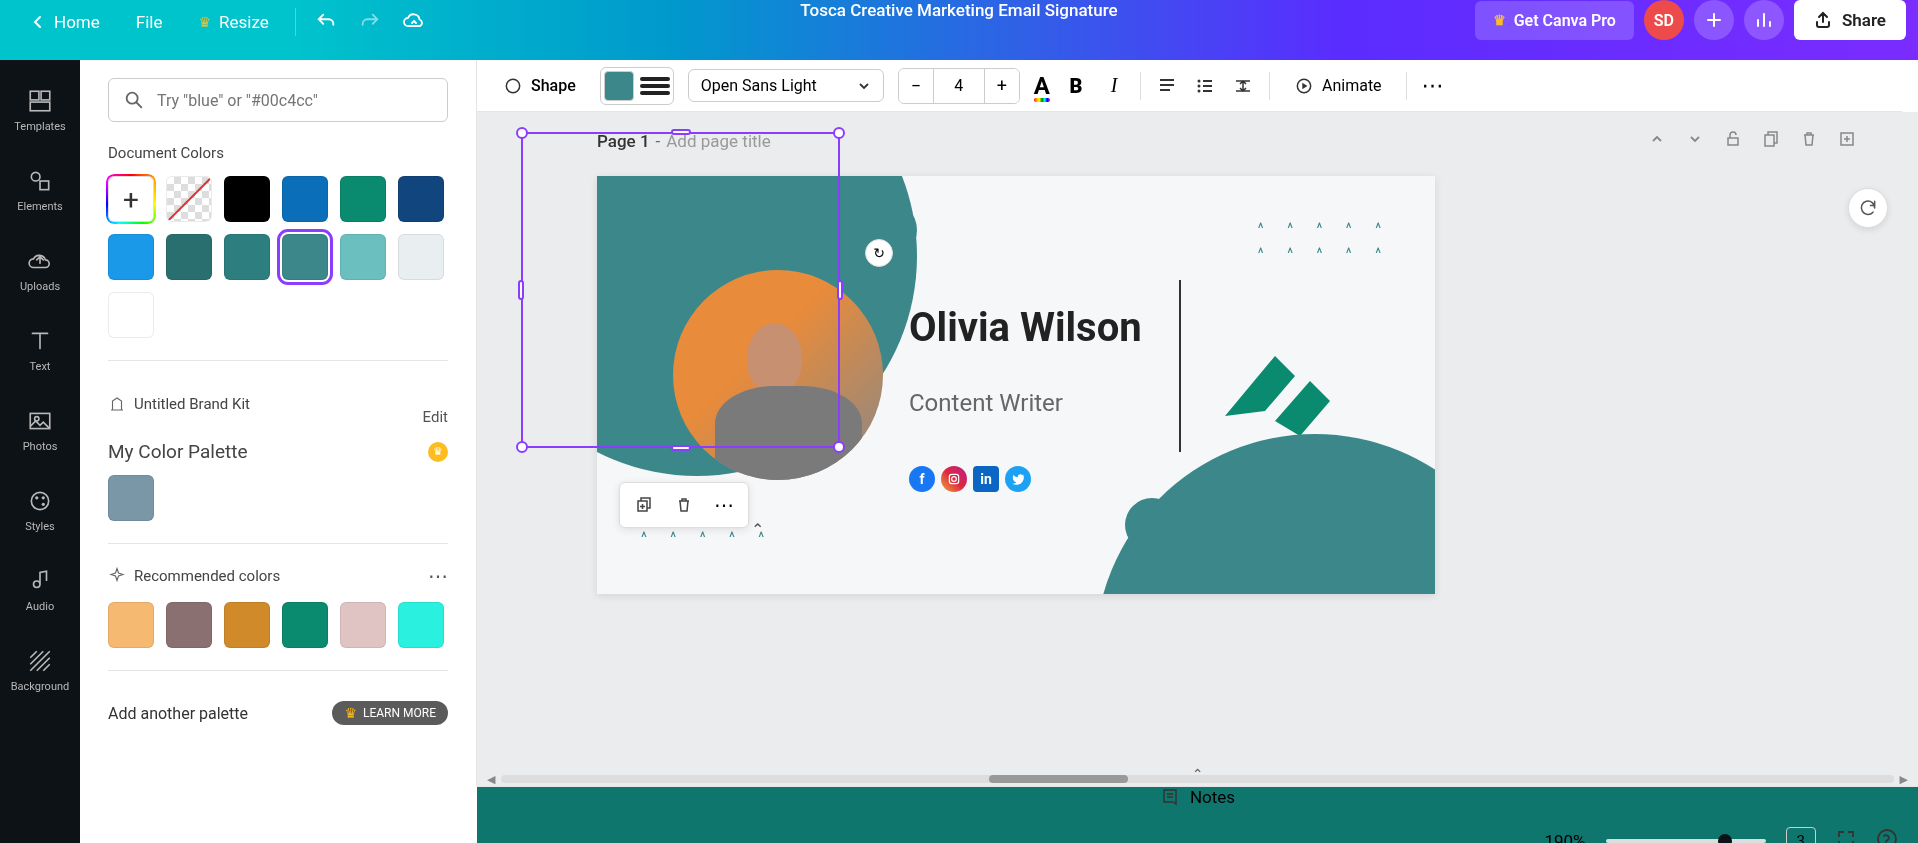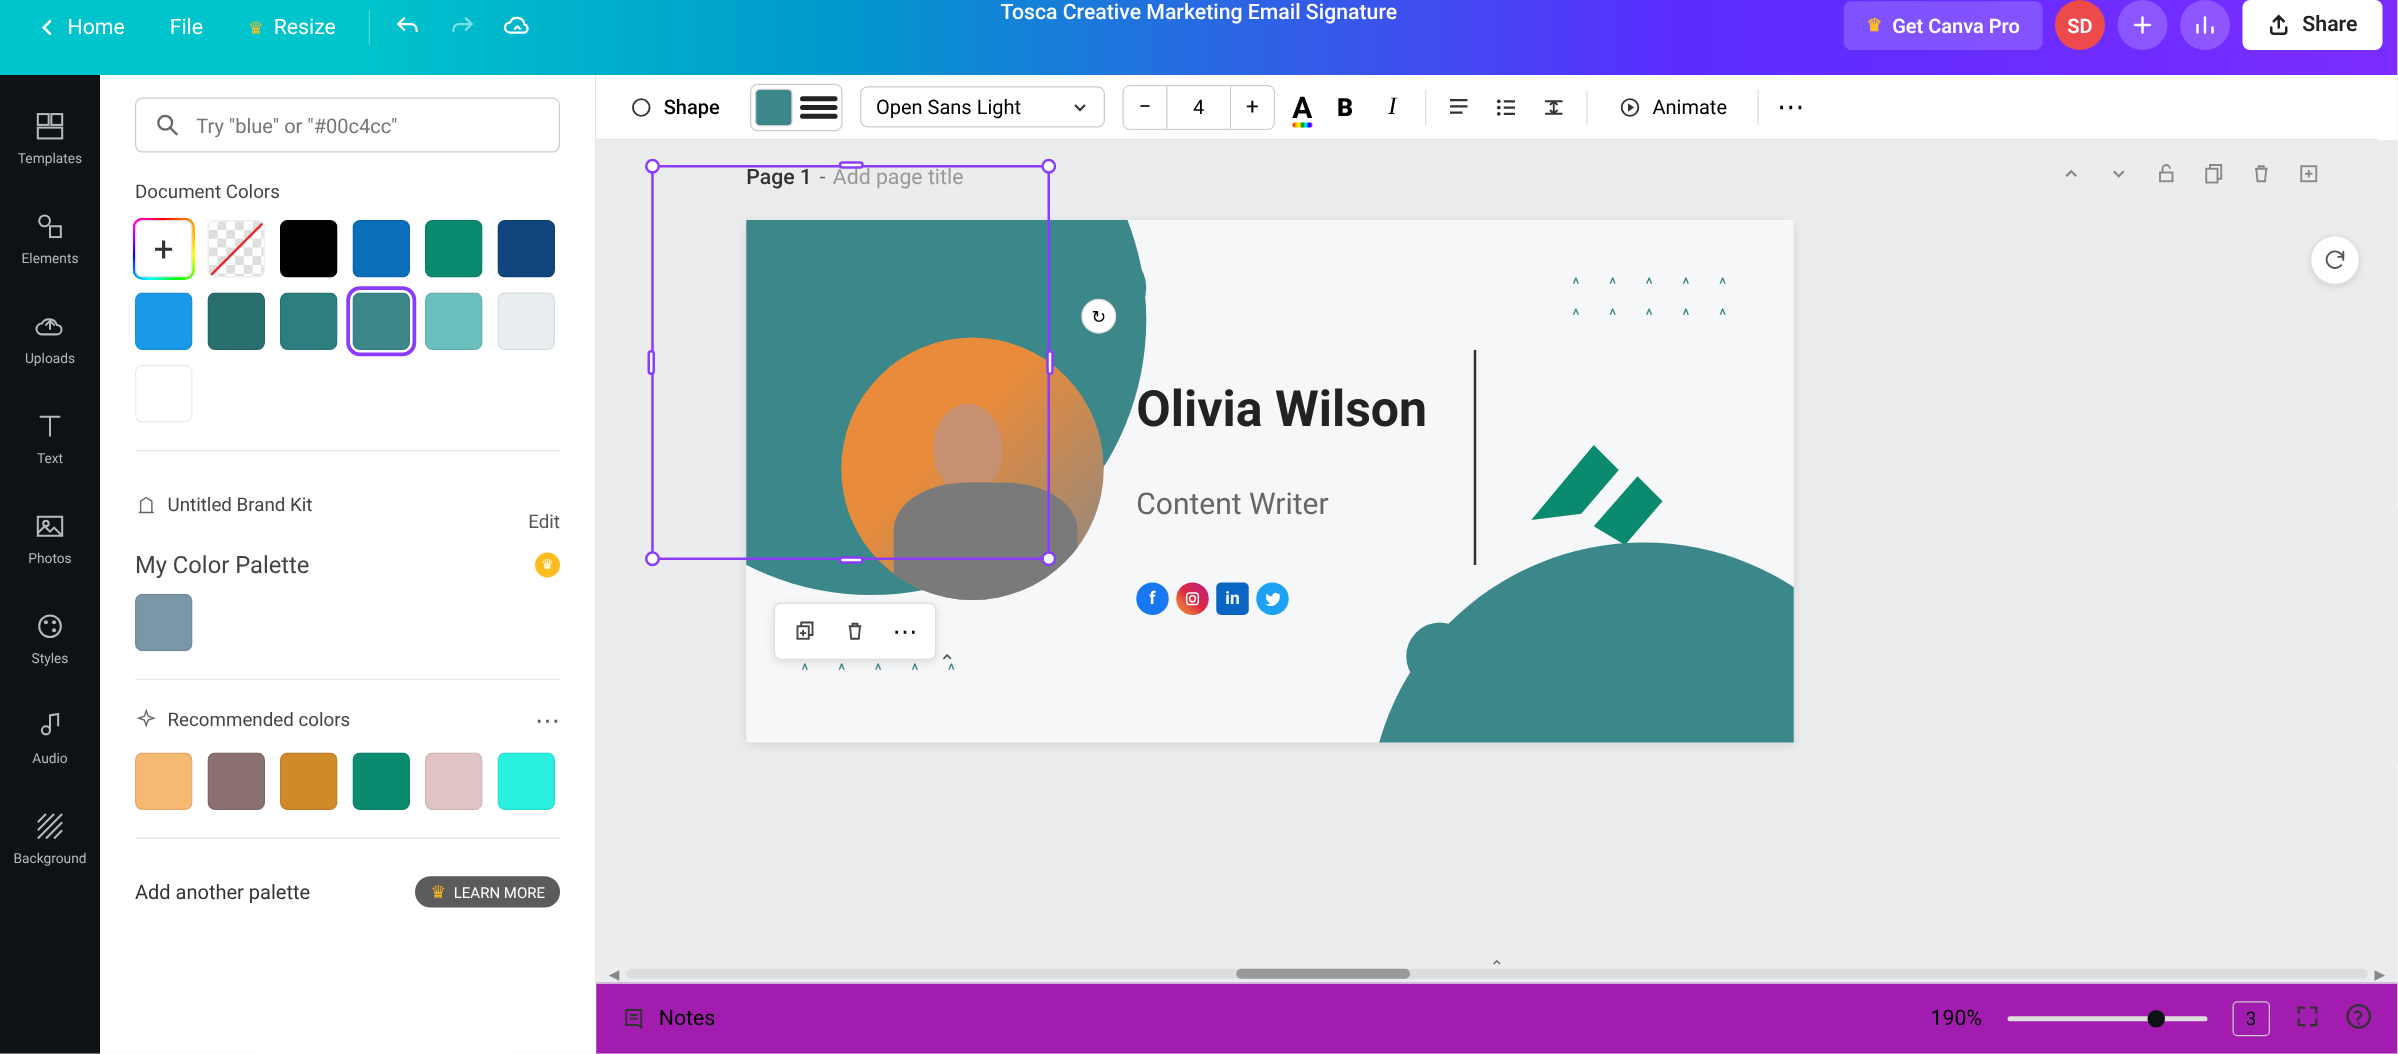--- a/index.html
+++ b/index.html
@@ -93,21 +93,21 @@
 .bottom-circle-lg{position:absolute;right:-100px;bottom:-280px;width:440px;height:440px;border-radius:50%;background:#3c878a;}
 .bottom-circle-sm{position:absolute;left:528px;bottom:42px;width:54px;height:54px;border-radius:50%;background:#3c878a;}
 .float-toolbar{position:absolute;left:142px;top:370px;background:#fff;border:1px solid #ddd;border-radius:6px;box-shadow:0 2px 8px rgba(0,0,0,0.1);display:flex;padding:6px;gap:4px;}
 .float-toolbar>div{width:36px;height:32px;display:flex;align-items:center;justify-content:center;cursor:pointer;border-radius:4px;}
 .float-chevron{position:absolute;left:274px;top:408px;font-size:16px;color:#555;cursor:pointer;}
 .refresh-round{position:absolute;right:30px;top:76px;width:40px;height:40px;background:#fff;border:1px solid #ddd;border-radius:50%;display:flex;align-items:center;justify-content:center;cursor:pointer;box-shadow:0 2px 6px rgba(0,0,0,0.1);}
 .panel-collapse{position:absolute;left:calc(50%);bottom:4px;transform:translateX(-50%);font-size:14px;color:#666;cursor:pointer;}
 .hscroll{position:absolute;left:10px;right:10px;bottom:0;height:14px;display:flex;align-items:center;}
 
 
-.bottom-bar{position:absolute;left:477px;right:0;bottom:0;height:57px;background:#a21caf;border-top:1px solid #e5e5e5;display:flex;align-items:center;padding:0 20px;gap:20px;}
+.bottom-bar{position:absolute;left:477px;right:0;bottom:0;height:57px;background:#0f766e;border-top:1px solid #e5e5e5;display:flex;align-items:center;padding:0 20px;gap:20px;flex-direction:column;}
 .notes-btn{display:flex;align-items:center;gap:10px;font-size:17px;cursor:pointer;}
 .bottom-right{margin-left:auto;display:flex;align-items:center;gap:20px;}
 .zoom-slider{width:160px;height:4px;background:#ddd;border-radius:2px;position:relative;cursor:pointer;}
 .zoom-slider .knob{position:absolute;top:-5px;width:14px;height:14px;border-radius:50%;background:#0d1216;}
 .page-ind{border:1px solid #ccc;border-radius:4px;padding:4px 10px;font-size:15px;cursor:pointer;}
 </style>
 </head>
 <body>
 
 <div class="top-header">

